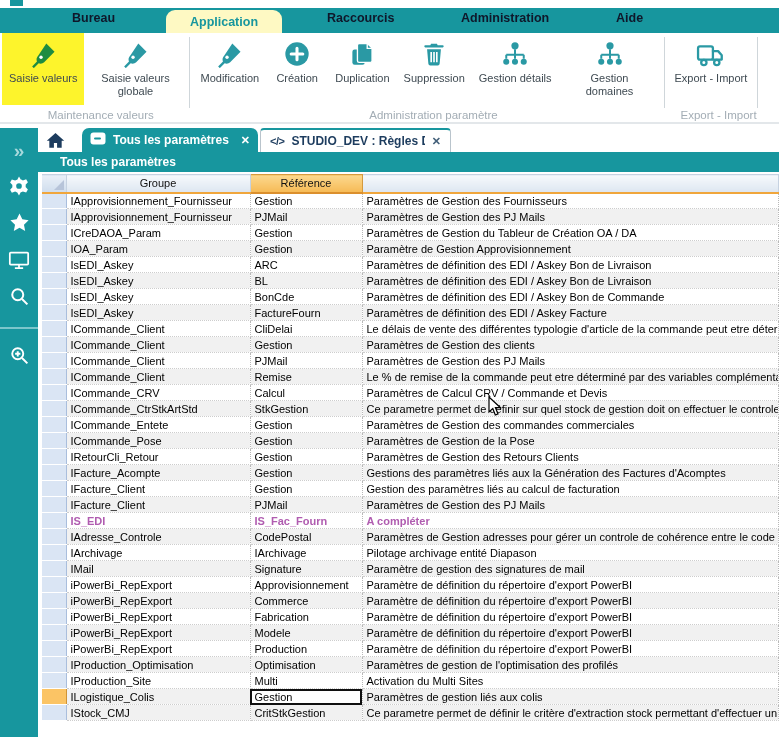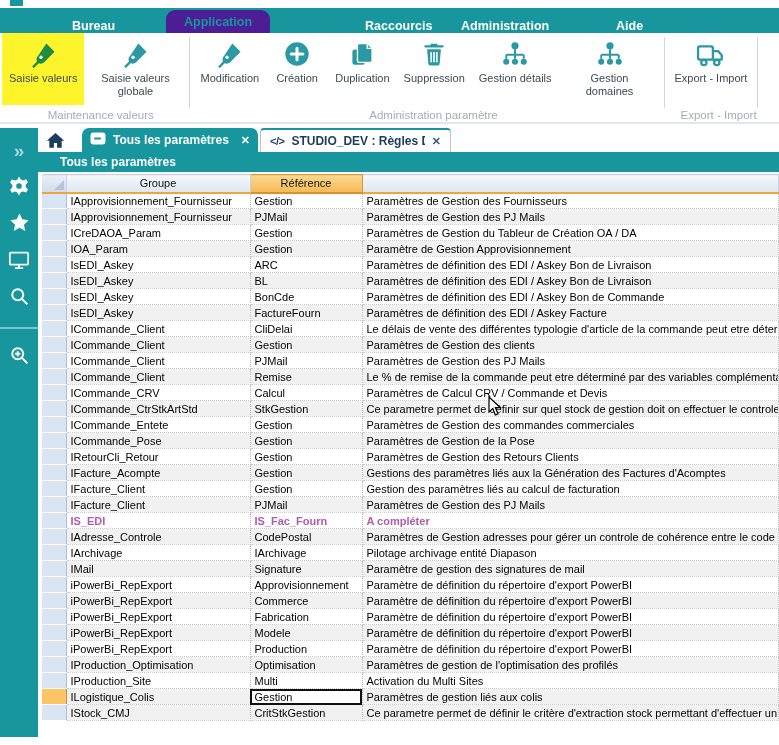--- a/index.html
+++ b/index.html
@@ -7,26 +7,26 @@
   #app {
     position: relative; width: 779px; height: 745px;
     font-family: "Liberation Sans", sans-serif;
     background: #fff; overflow: hidden;
   }
   
   .topstrip { position:relative; height:8px; background:#fff; }
   .topstrip .chip { position:absolute; left:10px; top:0; width:13px; height:6px; background:#17969E; }
   
   .menubar { position:relative; height:25px; background:#17969E; }
-  .menu-item { position:absolute; top:8px; height:20px; display:flex; align-items:center;
-    color:#ffffff; font-weight:bold; font-size:12.5px; cursor:default; }
+  .menu-item { position:absolute; top:0; height:20px; display:flex; align-items:center;
+    color:#0f172a; font-weight:bold; font-size:12.5px; cursor:default; }
   .menu-item:nth-of-type(1){ left:72px; }
-  .menu-item:nth-of-type(2){ left:166px; width:104px; top:2px; height:23px; background:#4c1d95;
+  .menu-item:nth-of-type(2){ left:166px; width:116px; top:2px; height:23px; background:#fef9c3;
     color:#17969E; border-radius:9px 9px 0 0; justify-content:center; }
-  .menu-item:nth-of-type(3){ left:327px;margin-left:38px; }
+  .menu-item:nth-of-type(3){ left:327px; }
   .menu-item:nth-of-type(4){ left:461px; }
   .menu-item:nth-of-type(5){ left:616px; }
   
   .ribbon { position:relative; height:89px; background:#fff; display:flex; align-items:stretch; padding-left:2px; }
   .ribbon-group { position:relative; display:flex; align-items:flex-start; }
   .ribbon-label { position:absolute; bottom:1px; left:13px; right:0; text-align:center;
     color:#a3adb5; font-size:11.5px; white-space:nowrap; }
   .ribbon-btn { display:flex; flex-direction:column; align-items:center;
     padding:3px 7px 0; min-width:62px; height:72px; cursor:pointer; }
   .ribbon-btn .ric { height:36px; display:flex; align-items:center; justify-content:center; }

